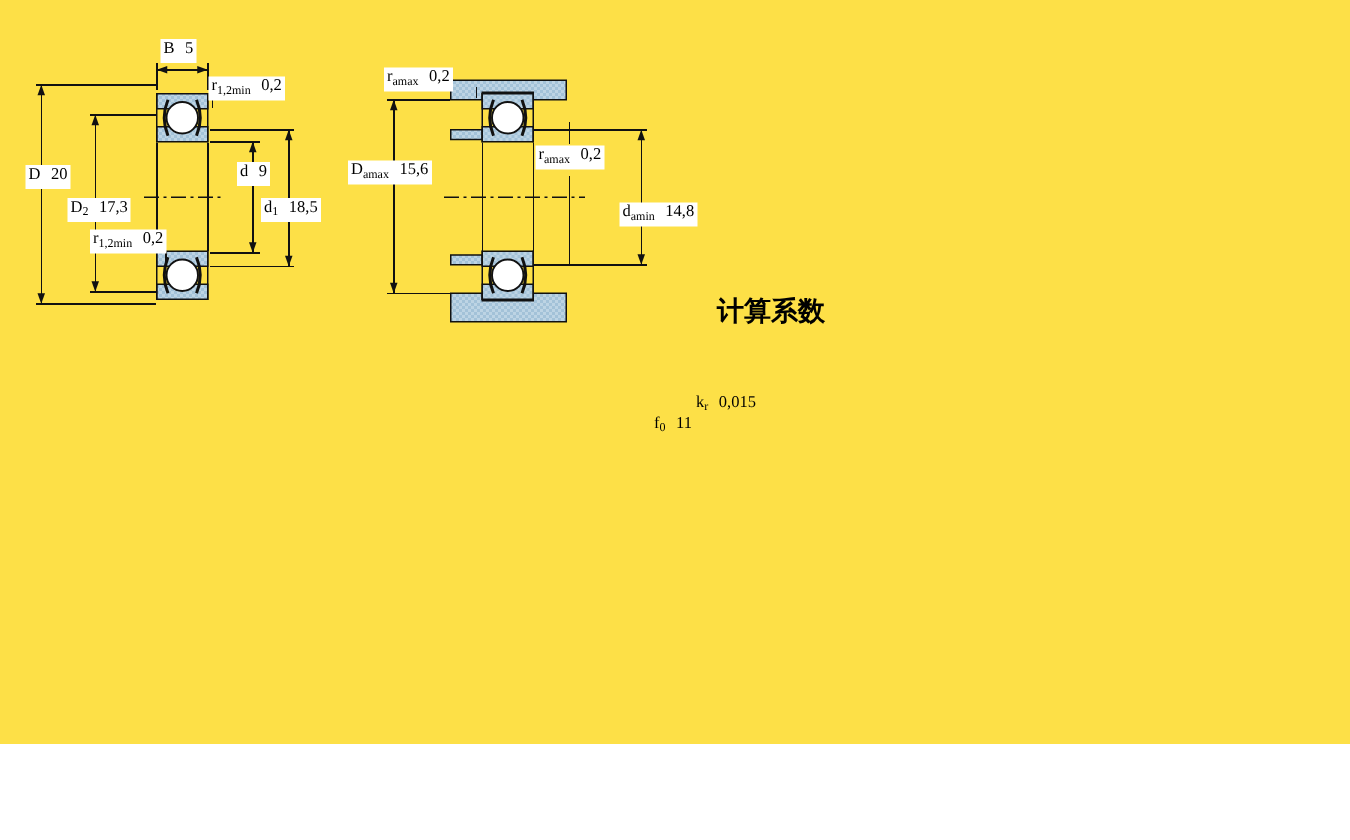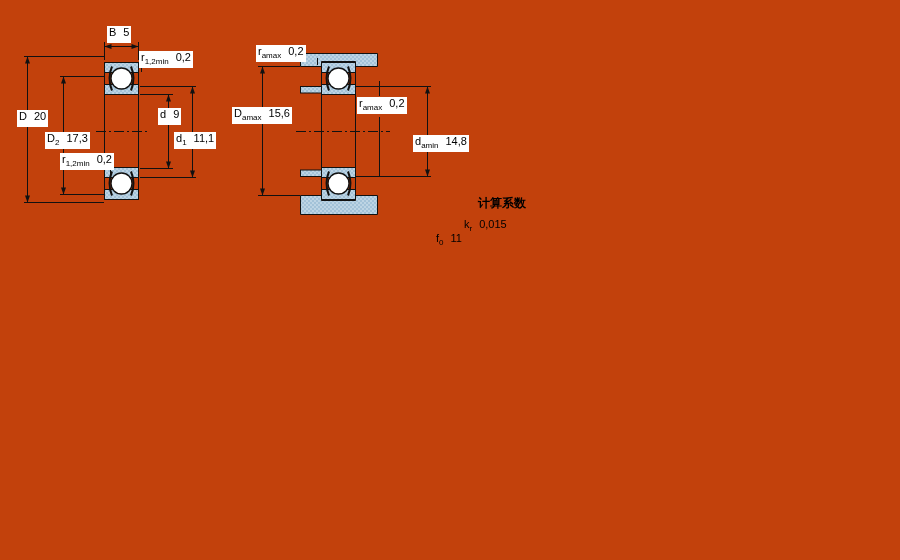--- a/index.html
+++ b/index.html
@@ -1,49 +1,50 @@
 <!DOCTYPE html>
 <html><head>
 <meta charset="utf-8">
 <style>
   html,body{margin:0;padding:0;background:#fff;}
   #canvas{
     position:relative;
-    width:900px;height:560px;
-    background:#c2410c;
-    font-family:Liberation Sans, sans-serif;
+    width:900px;height:496px;
+    background:#fde047;
+    font-family:Liberation Serif, serif;
     overflow:hidden;
   }
   #drawing{position:absolute;left:0;top:0;}
   .lbl{
     position:absolute;
     font-size:11px;
     line-height:12px;
     color:#000;
     background:#fff;
     padding:0 2px;
     white-space:nowrap;
   }
   .lbl .sub{
     font-size:8px;
     vertical-align:-2.5px;
   }
   .lbl .val{margin-left:7px;}
   .factors-title{
     position:absolute;
-    font-size:12px;
+    font-size:18px;
     font-weight:bold;
     color:#000;
     white-space:nowrap;
   }
   .factor-row{
     position:absolute;
     font-size:11px;
     color:#000;
     white-space:nowrap;
+    margin-top:44px;
   }
   .factor-row .sub{font-size:8px;vertical-align:-2.5px;}
   .factor-row .val{margin-left:7px;}
   .dims line, .dims polyline{stroke:#111;stroke-width:1;shape-rendering:crispEdges;}
   .dims polygon{fill:#111;stroke:none;}
   .outline-line{stroke:#111;stroke-width:1;shape-rendering:crispEdges;}
   .cline{stroke:#111;stroke-width:1;}
 </style>
 </head>
 <body>
@@ -161,21 +162,21 @@
   <div class="lbl" style="left:107px;top:26px"><span>B</span><span class="sub"></span><span class="val">5</span></div>
 
   <div class="lbl" style="left:139px;top:51px"><span>r</span><span class="sub">1,2min</span><span class="val">0,2</span></div>
 
   <div class="lbl" style="left:17px;top:110px"><span>D</span><span class="sub"></span><span class="val">20</span></div>
 
   <div class="lbl" style="left:45px;top:132px"><span>D</span><span class="sub">2</span><span class="val">17,3</span></div>
 
   <div class="lbl" style="left:158px;top:108px"><span>d</span><span class="sub"></span><span class="val">9</span></div>
 
-  <div class="lbl" style="left:174px;top:132px"><span>d</span><span class="sub">1</span><span class="val">11,1</span></div>
+  <div class="lbl" style="left:174px;top:132px"><span>d</span><span class="sub">1</span><span class="val">18,5</span></div>
 
   <div class="lbl" style="left:60px;top:153px"><span>r</span><span class="sub">1,2min</span><span class="val">0,2</span></div>
 
   <div class="lbl" style="left:256px;top:45px"><span>r</span><span class="sub">amax</span><span class="val">0,2</span></div>
 
   <div class="lbl" style="left:232px;top:107px"><span>D</span><span class="sub">amax</span><span class="val">15,6</span></div>
 
   <div class="lbl" style="left:357px;top:97px"><span>r</span><span class="sub">amax</span><span class="val">0,2</span></div>
 
   <div class="lbl" style="left:413px;top:135px"><span>d</span><span class="sub">amin</span><span class="val">14,8</span></div>

